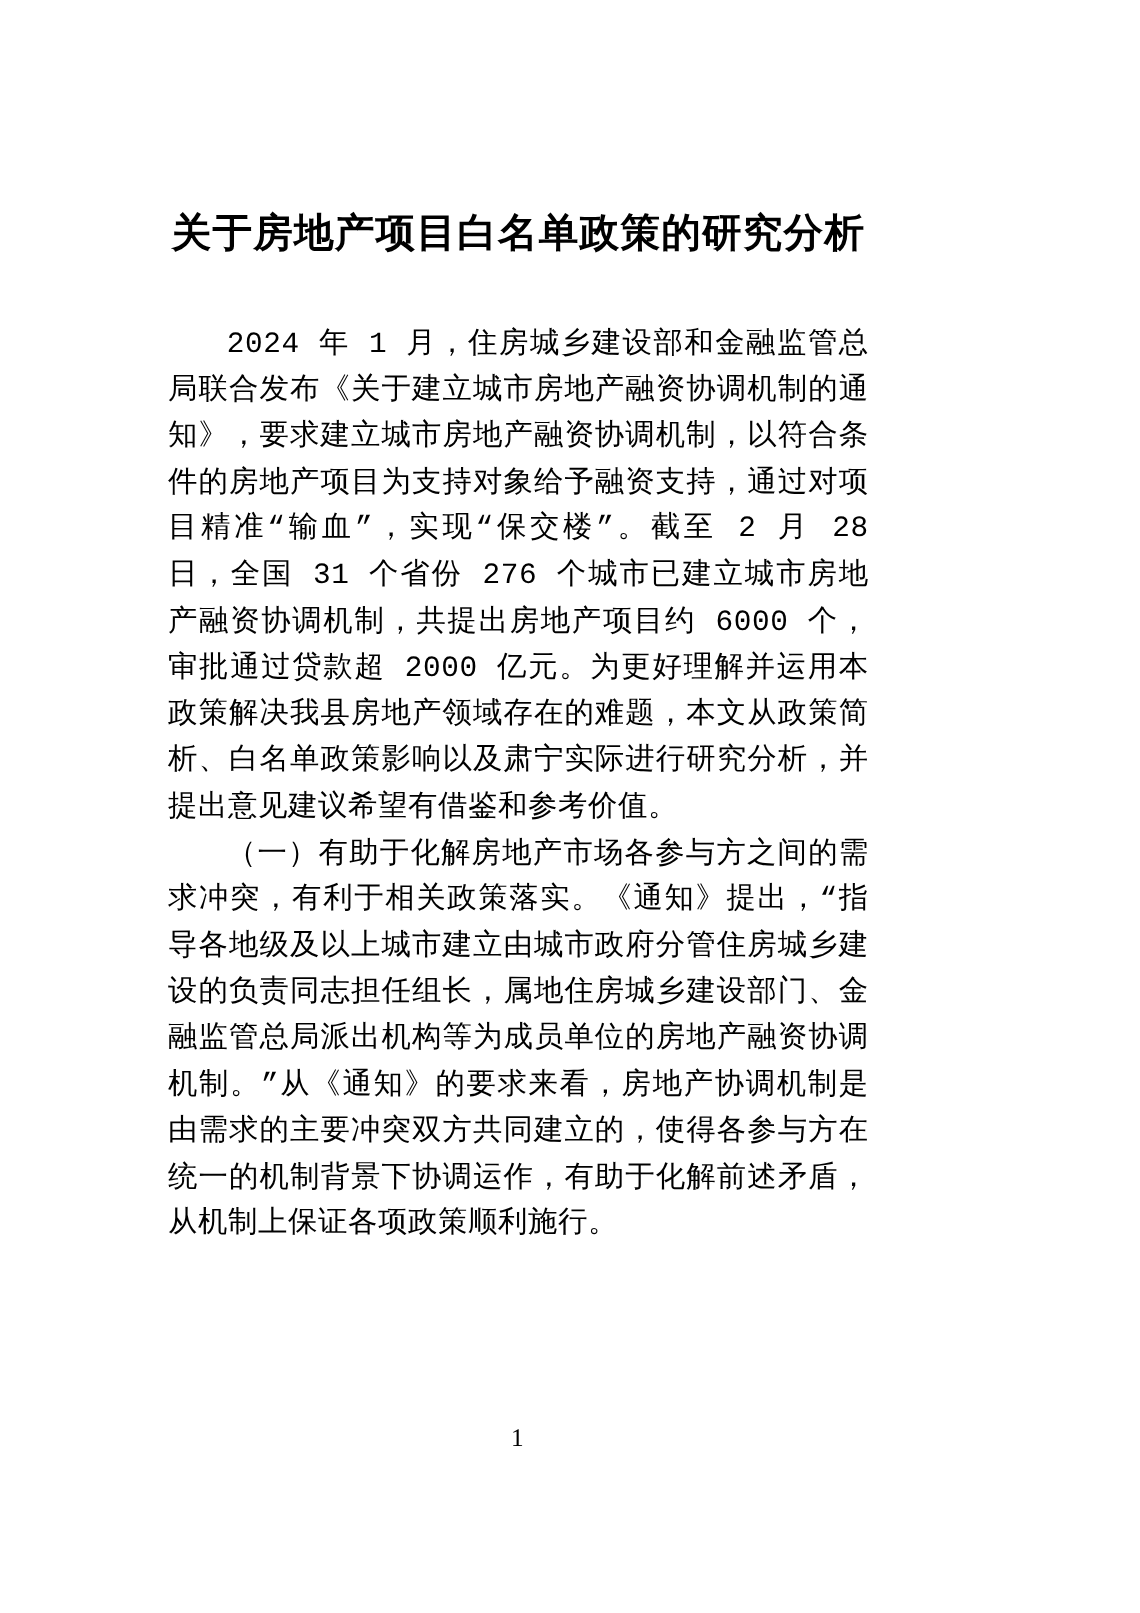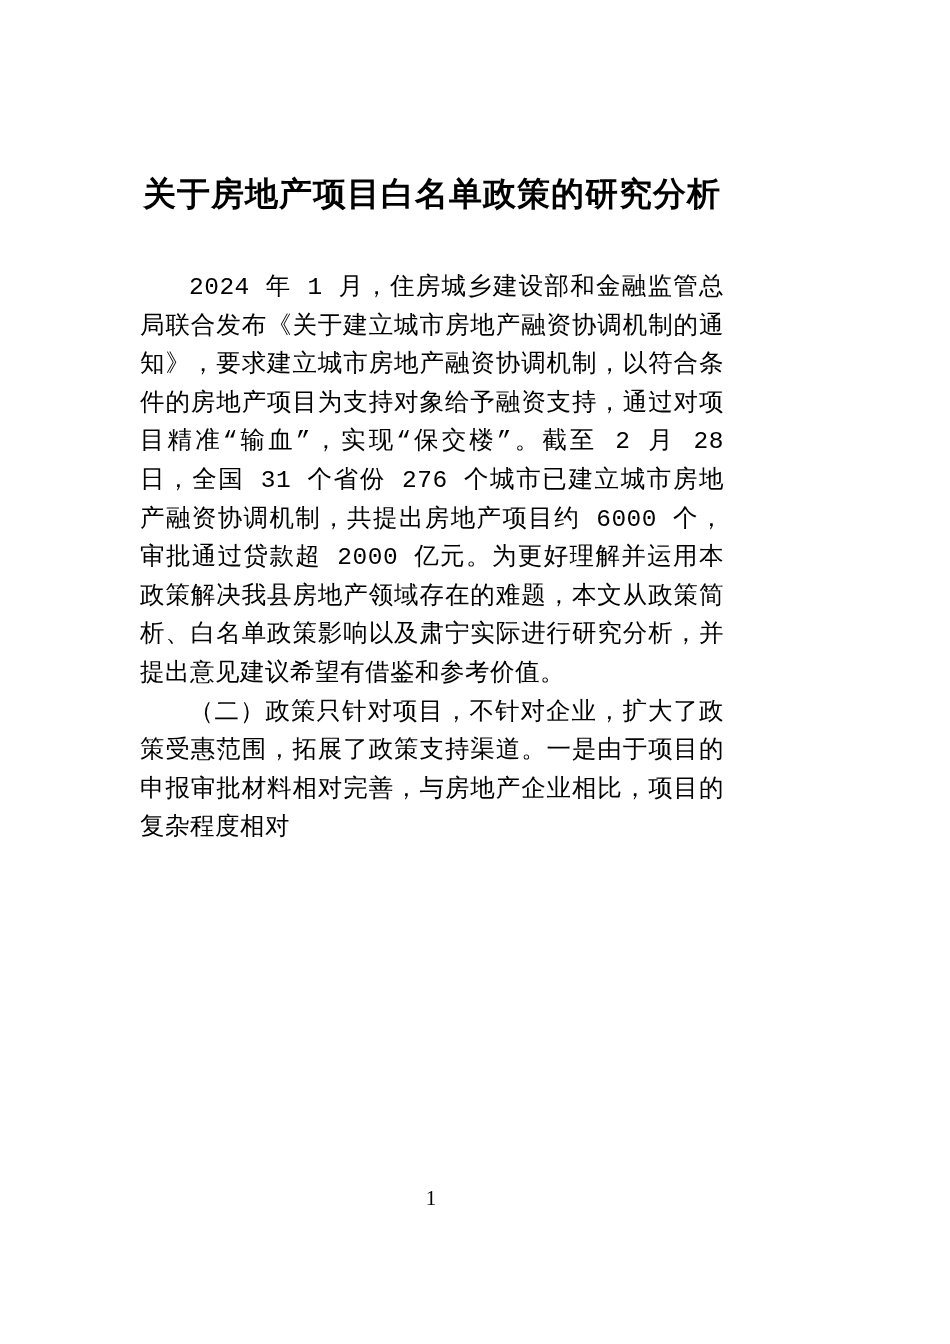--- a/index.html
+++ b/index.html
@@ -53,18 +53,18 @@
 </style>
 </head>
 <body>
 
 <div class="page">
 
   <h1 class="doc-title">关于房地产项目白名单政策的研究分析</h1>
 
   <div class="doc-body">
     <p>2024 年 1 月，住房城乡建设部和金融监管总局联合发布《关于建立城市房地产融资协调机制的通知》，要求建立城市房地产融资协调机制，以符合条件的房地产项目为支持对象给予融资支持，通过对项目精准“输血”，实现“保交楼”。截至 2 月 28 日，全国 31 个省份 276 个城市已建立城市房地产融资协调机制，共提出房地产项目约 6000 个，审批通过贷款超 2000 亿元。为更好理解并运用本政策解决我县房地产领域存在的难题，本文从政策简析、白名单政策影响以及肃宁实际进行研究分析，并提出意见建议希望有借鉴和参考价值。</p>
-    <p>（二）政策只针对项目，不针对企业，扩大了政策受惠范围，拓展了政策支持渠道。一是由于项目的申报审批材料相对完善，与房地产企业相比，项目的复杂程度相对</p>
+    <p>（一）有助于化解房地产市场各参与方之间的需求冲突，有利于相关政策落实。《通知》提出，“指导各地级及以上城市建立由城市政府分管住房城乡建设的负责同志担任组长，属地住房城乡建设部门、金融监管总局派出机构等为成员单位的房地产融资协调机制。”从《通知》的要求来看，房地产协调机制是由需求的主要冲突双方共同建立的，使得各参与方在统一的机制背景下协调运作，有助于化解前述矛盾，从机制上保证各项政策顺利施行。</p>
   </div>
 
   <div class="page-number">1</div>
 
 </div>
 
 </body></html>

